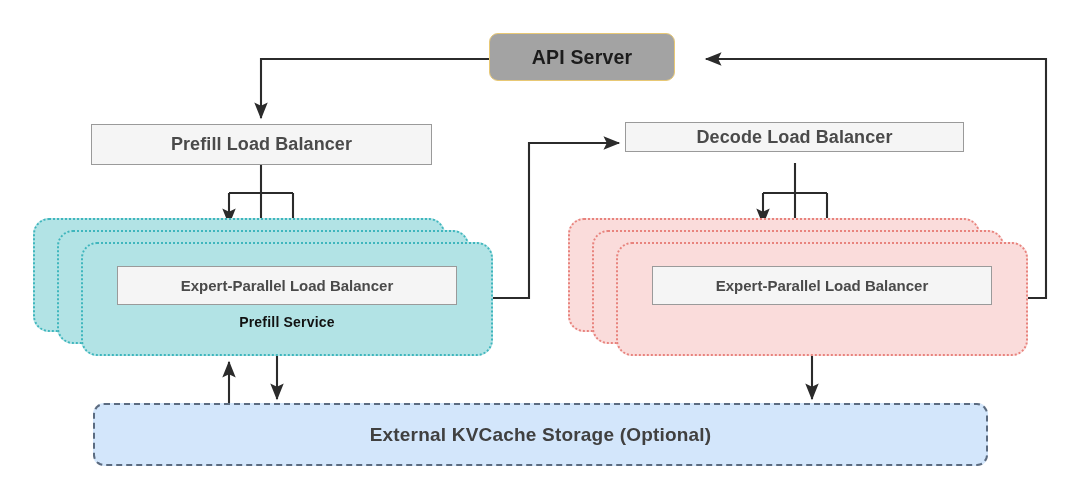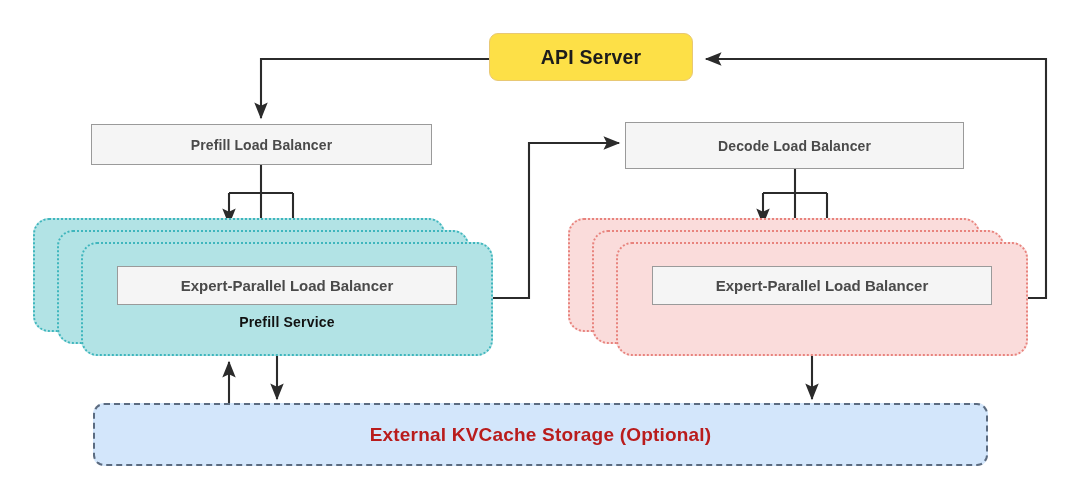--- a/index.html
+++ b/index.html
@@ -31,51 +31,51 @@
     display: flex;
     align-items: center;
     justify-content: center;
     text-align: center;
   }
 
   
   #api-server {
     left: 489px;
     top: 33px;
-    width: 204px;
+    width: 186px;
     height: 48px;
-    background: #fde047;
+    background: #a3a3a3;
     border: 1.6px solid #e8c874;
     border-radius: 9px;
     font-size: 19.5px;
     font-weight: bold;
     color: #1c1c1c;
     letter-spacing: 0.2px;
   }
 
   
   .lb-box {
     background: #f5f5f5;
     border: 1.5px solid #9a9a9a;
-    font-size: 14px;
+    font-size: 18px;
     font-weight: bold;
     color: #4a4a4a;
     letter-spacing: 0.1px;
   }
   #prefill-lb {
     left: 91px;
     top: 124px;
     width: 341px;
     height: 41px;
   }
   #decode-lb {
     left: 625px;
     top: 122px;
     width: 339px;
-    height: 47px;
+    height: 30px;
   }
 
   
   .service-stack {
     position: absolute;
   }
   .stack-card {
     position: absolute;
     box-sizing: border-box;
     border-radius: 16px;
@@ -131,21 +131,21 @@
   #kvcache {
     left: 93px;
     top: 403px;
     width: 895px;
     height: 63px;
     background: #d3e6fb;
     border: 2px dashed #5b6b80;
     border-radius: 11px;
     font-size: 19px;
     font-weight: bold;
-    color: #b91c1c;
+    color: #404040;
     letter-spacing: 0.2px;
   }
 </style>
 </head>
 <body>
 
 <div id="diagram-root">
 
   <svg id="edge-layer" viewBox="0 0 1080 492" width="1080" height="492">
     <defs>

